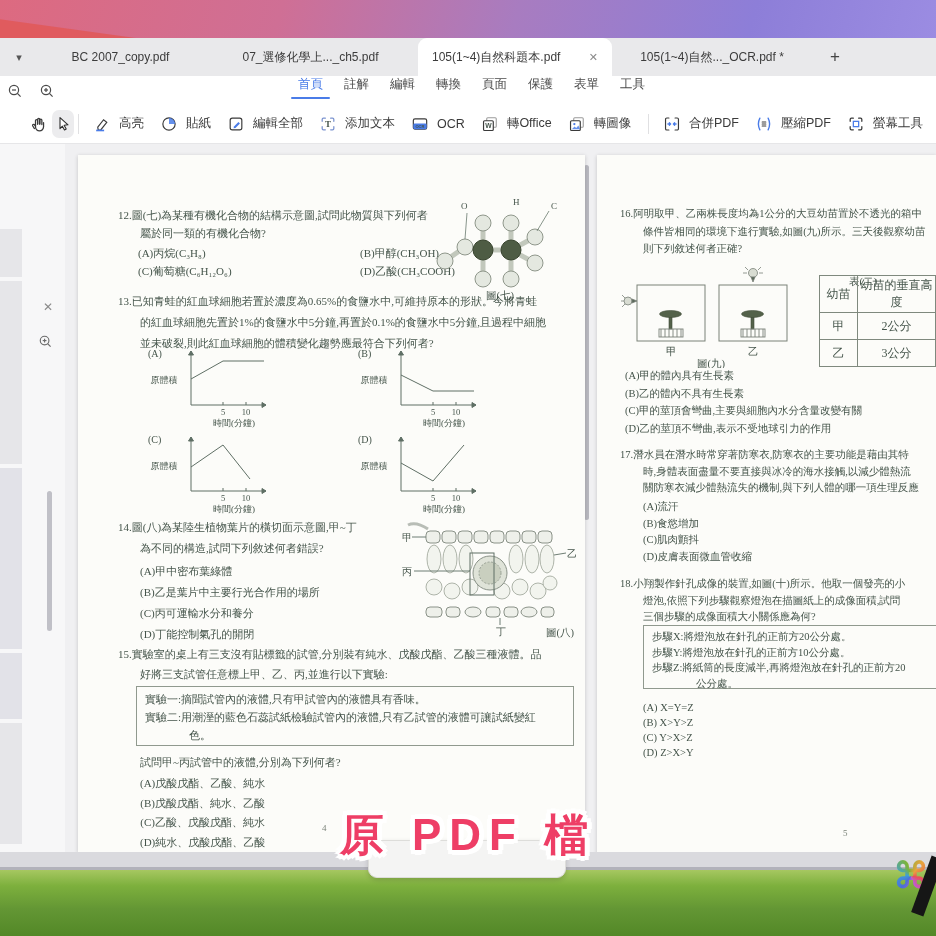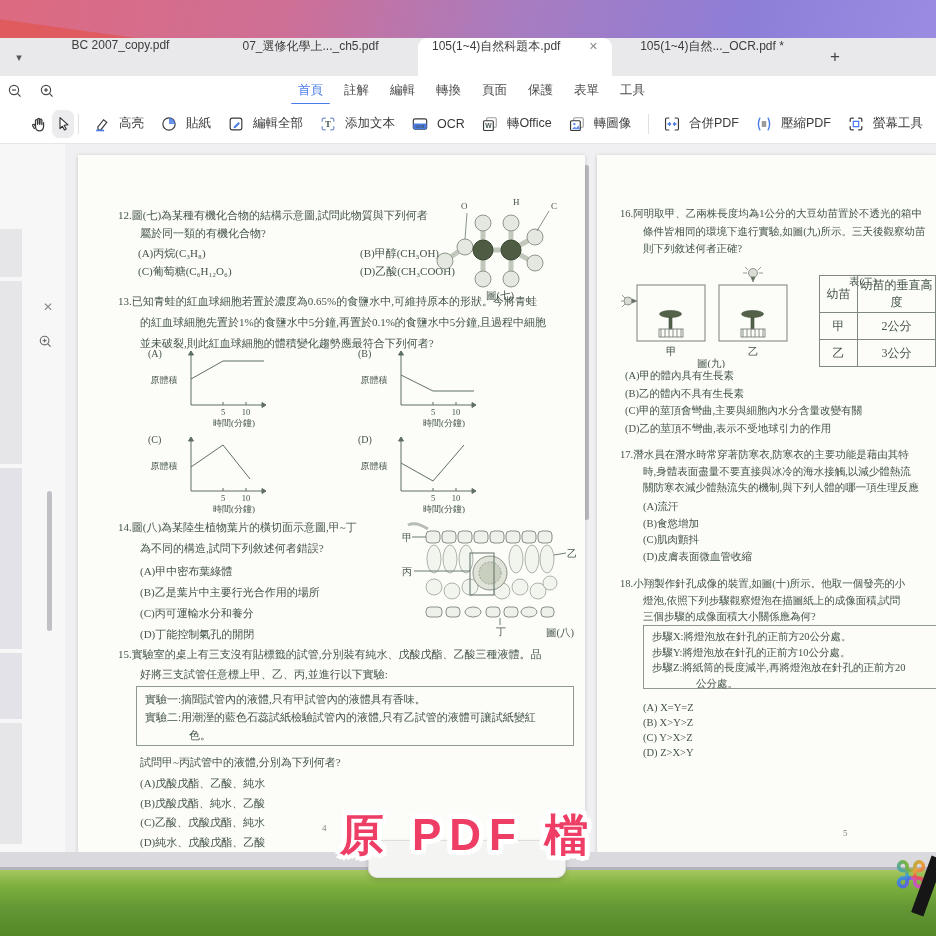--- a/index.html
+++ b/index.html
@@ -9,30 +9,30 @@
   .wall-top{position:absolute;left:0;top:0;width:936px;height:40px;
     background:linear-gradient(105deg,#dd6a80 0%,#cf6f95 30%,#a87cc0 55%,#8d7ed8 80%,#9b8ce2 100%);}
   .wall-top-red{position:absolute;left:0;top:8px;width:150px;height:32px;
     background:#e05858;clip-path:polygon(0 35%,0 100%,100% 100%);opacity:.85;}
   .wall-bottom{position:absolute;left:0;top:869px;width:936px;height:67px;
     background:linear-gradient(#a9c963,#7db03d 25%,#639634 60%,#538827);}
   
   .tabbar{position:absolute;left:0;top:38px;width:936px;height:38px;background:#e9e9eb;
     display:flex;align-items:stretch;}
   .chev{width:38px;display:flex;align-items:center;justify-content:center;color:#555;font-size:11px;}
-  .tab{display:flex;align-items:flex-start;justify-content:center;font-size:12px;color:#3c3c3c;}
+  .tab{display:flex;align-items:center;justify-content:center;font-size:12px;color:#3c3c3c;}
   .tab.t1{width:165px;} .tab.t2{width:215px;}
   .tab.active{width:170px;background:#fff;border-radius:9px 9px 0 0;justify-content:space-between;
     padding:0 10px 0 14px;}
   .tab.active .lbl{white-space:nowrap;}
   .tab .x{color:#8a8a8a;font-size:11px;padding:2px 4px;}
   .tab.t4{width:200px;}
   .plus{width:46px;display:flex;align-items:center;justify-content:center;color:#444;font-size:17px;}
   .menubar{position:absolute;left:0;top:76px;width:936px;height:28px;background:#fff;}
-  .menu-items{position:absolute;left:298px;top:0;height:28px;display:flex;gap:21px;align-items:center;}
+  .menu-items{position:absolute;left:298px;top:0;height:28px;display:flex;gap:21px;align-items:flex-start;}
   .mi{font-size:12.5px;color:#4a4a4a;position:relative;white-space:nowrap;}
   .mi.active{color:#4a7ce8;}
   .mi.active::after{content:"";position:absolute;left:-7px;right:-7px;bottom:-6px;height:2px;background:#4a7ce8;border-radius:2px;}
   .zoomctl{position:absolute;top:80px;display:flex;align-items:center;justify-content:center;width:22px;height:22px;}
   .toolbar{position:absolute;left:0;top:104px;width:936px;height:40px;background:#fff;
     border-bottom:1px solid #e6e6e8;display:flex;align-items:center;padding-left:30px;box-sizing:border-box;}
   .tbtn{display:flex;align-items:center;gap:5px;font-size:12.5px;color:#3a3a3a;margin-right:13px;white-space:nowrap;}
   .tico{display:flex;align-items:center;justify-content:center;width:24px;height:28px;}
   .tico.solo{margin-right:4px;}
   .tico.sel{background:#ececee;border-radius:7px;width:32px;}

